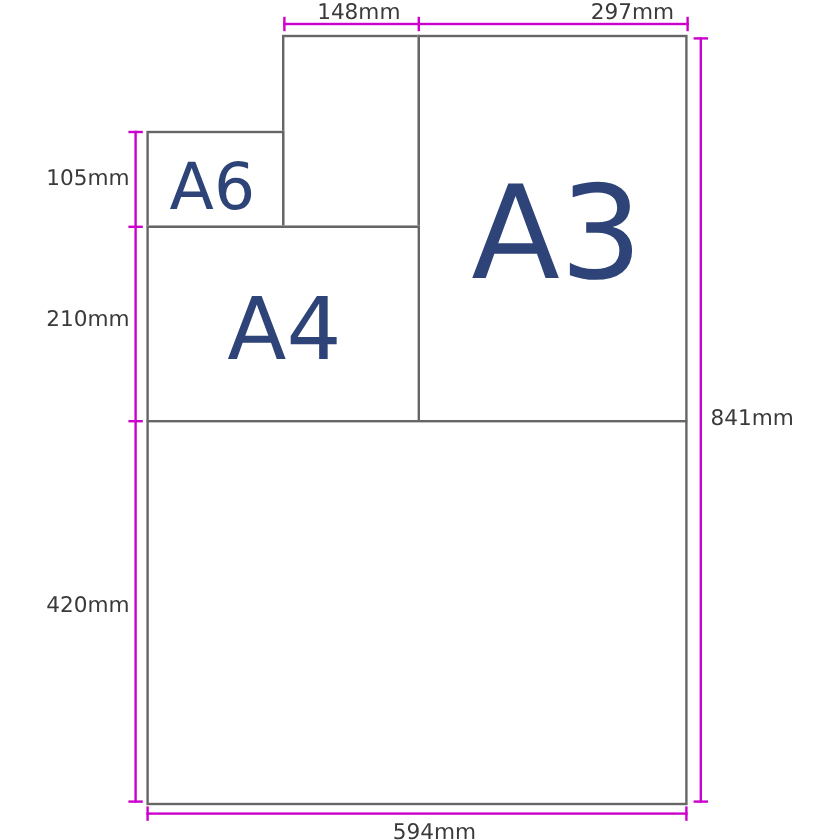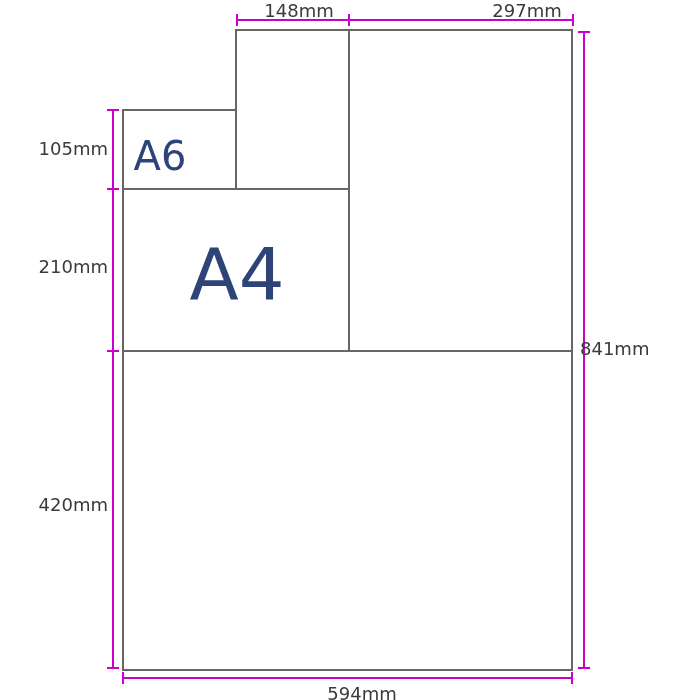--- a/index.html
+++ b/index.html
@@ -34,21 +34,21 @@
   #paper-a2 { left: 122px; top: 350px; width: 451px; height: 321px; }
 
   
   .plabel {
     position: absolute;
     color: var(--paper-label-text);
     line-height: 1;
     transform: translate(-50%, -50%);
     white-space: nowrap;
   }
-  #label-a6 { left: 160px; top: 156px; font-size: 40px;  }
+  #label-a6 { left: 177px; top: 156px; font-size: 54px;  }
   #label-a5 { left: 292px; top: 113px; font-size: 56px;  }
   #label-a4 { left: 237px; top: 274px; font-size: 72px;  }
   #label-a3 { left: 464px; top: 196px; font-size: 108px; }
   #label-a1 { left: 344px; top: 369px; font-size: 138px; }
   #label-a2 { left: 353px; top: 513px; font-size: 126px; }
 
   
   .dbar { position: absolute; background: var(--dimension-line); }
   #dim-top-bar    { left: 236px; top: 19px;  width: 338px; height: 2px; }
   #dim-left-bar   { left: 112px; top: 109px; width: 2px;   height: 560px; }
@@ -66,21 +66,21 @@
     font-size: 18px;
     line-height: 21px;
     color: var(--dimension-text);
     white-space: nowrap;
   }
   #dim-label-148 { left: 299px; top: 0px;   transform: translateX(-50%); }
   #dim-label-297 { left: 483px; top: 0px;   transform: translateX(-50%); margin-left: 44px; }
   #dim-label-105 { right: 592px; top: 138px; text-align: center; }
   #dim-label-210 { right: 592px; top: 256px; text-align: right; }
   #dim-label-420 { right: 592px; top: 494px; text-align: left; }
-  #dim-label-841 { left: 580px; top: 338px; }
+  #dim-label-841 { left: 592px; top: 338px; }
   #dim-label-594 { left: 362px; top: 683px; transform: translateX(-50%); }
 </style>
 </head>
 <body>
 
 <div class="diagram">
 
   <div class="paper" id="paper-a5"></div>
   <div class="paper" id="paper-a3"></div>
   <div class="paper" id="paper-a6"></div>
@@ -110,14 +110,15 @@
   <span class="dim-label" id="dim-label-148">148mm</span>
   <span class="dim-label" id="dim-label-297">297mm</span>
   <span class="dim-label" id="dim-label-105">105mm</span>
   <span class="dim-label" id="dim-label-210">210mm</span>
   <span class="dim-label" id="dim-label-420">420mm</span>
   <span class="dim-label" id="dim-label-841">841mm</span>
   <span class="dim-label" id="dim-label-594">594mm</span>
 
   <span class="plabel" id="label-a6">A6</span>
   <span class="plabel" id="label-a4">A4</span>
+  <span class="plabel" id="label-a3">A3</span>
 
 </div>
 
 </body></html>

